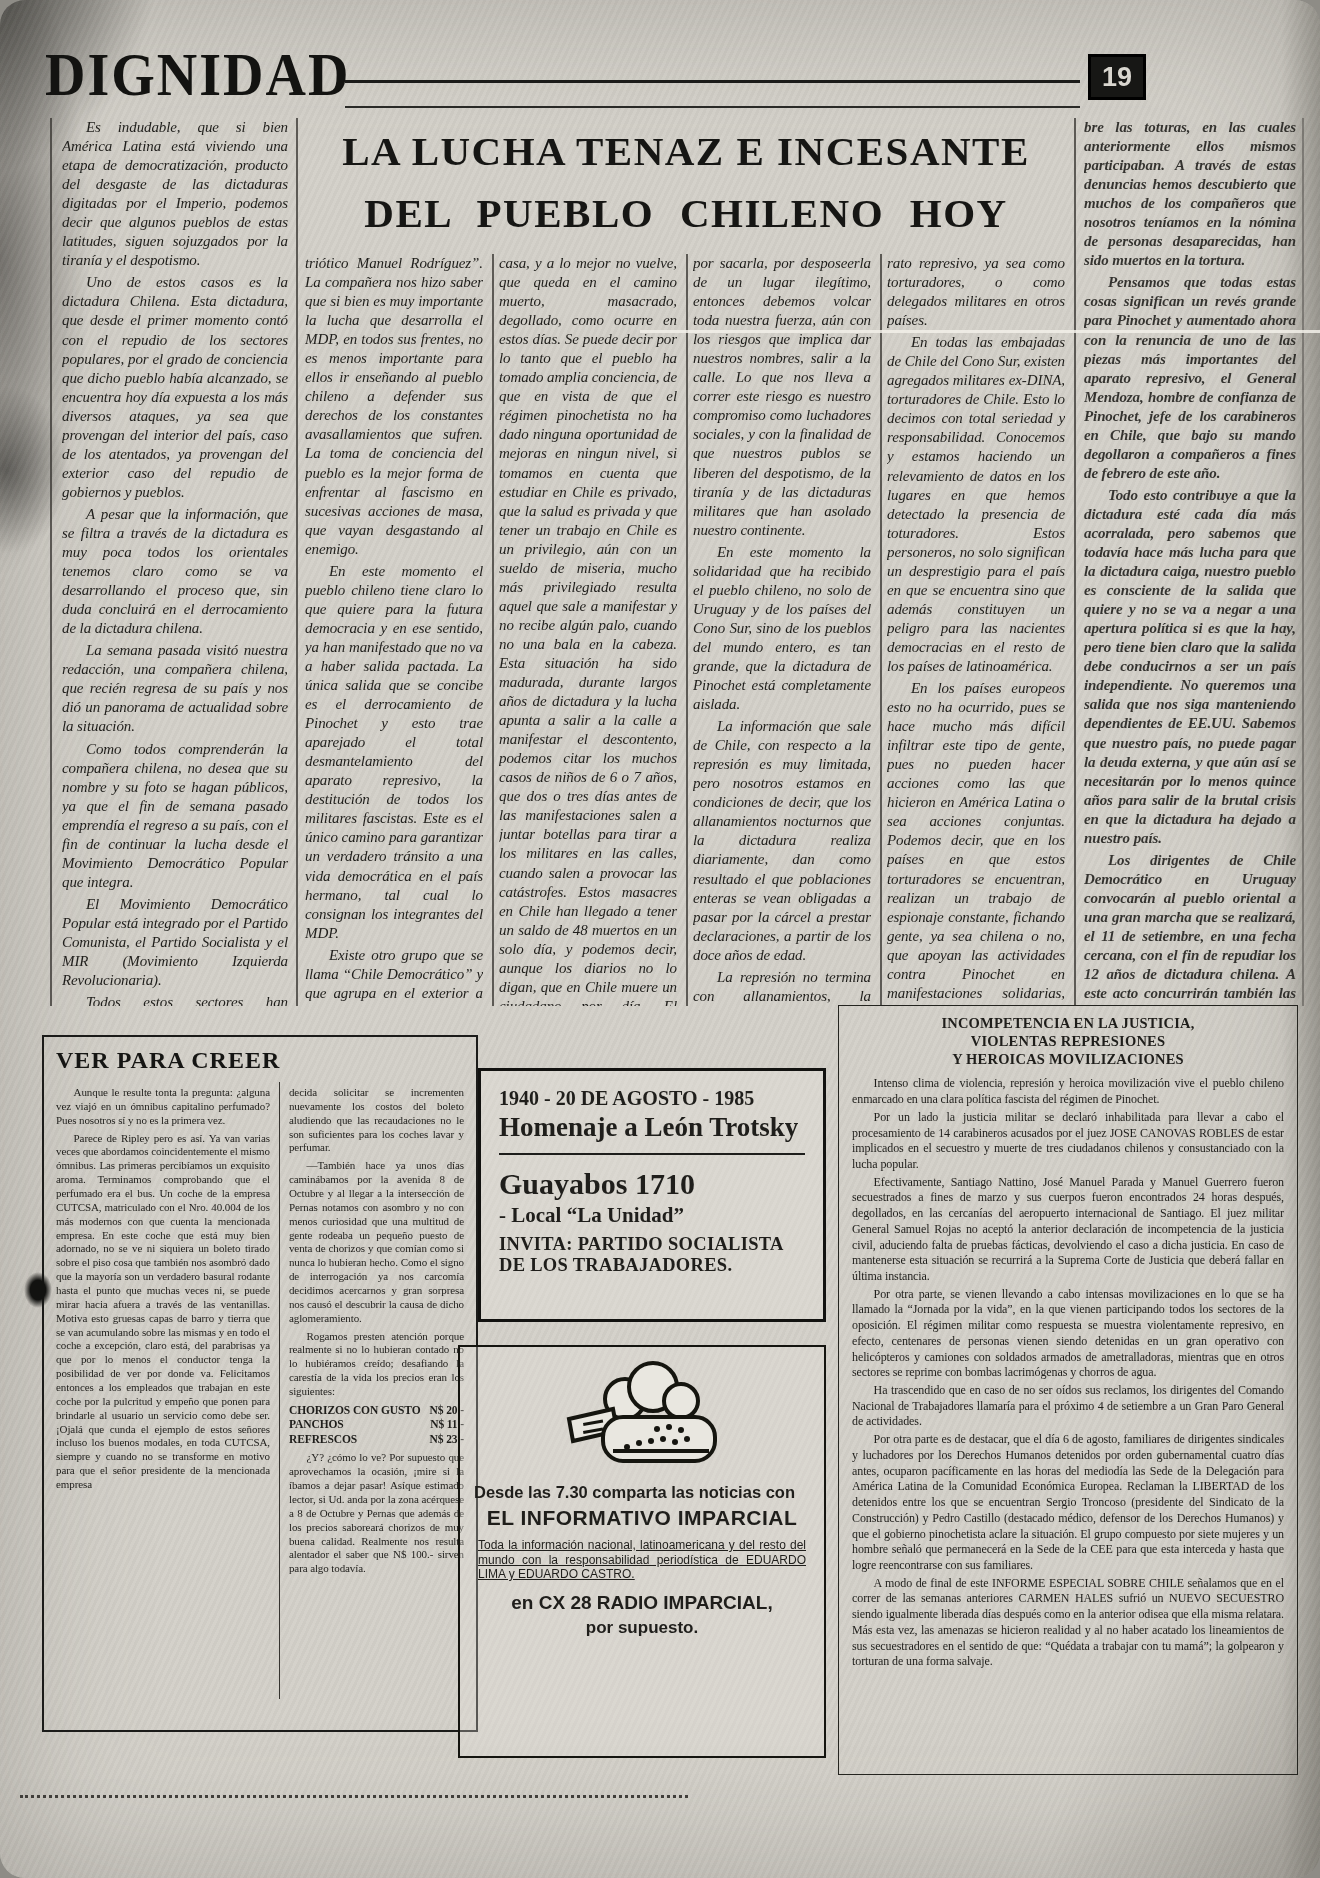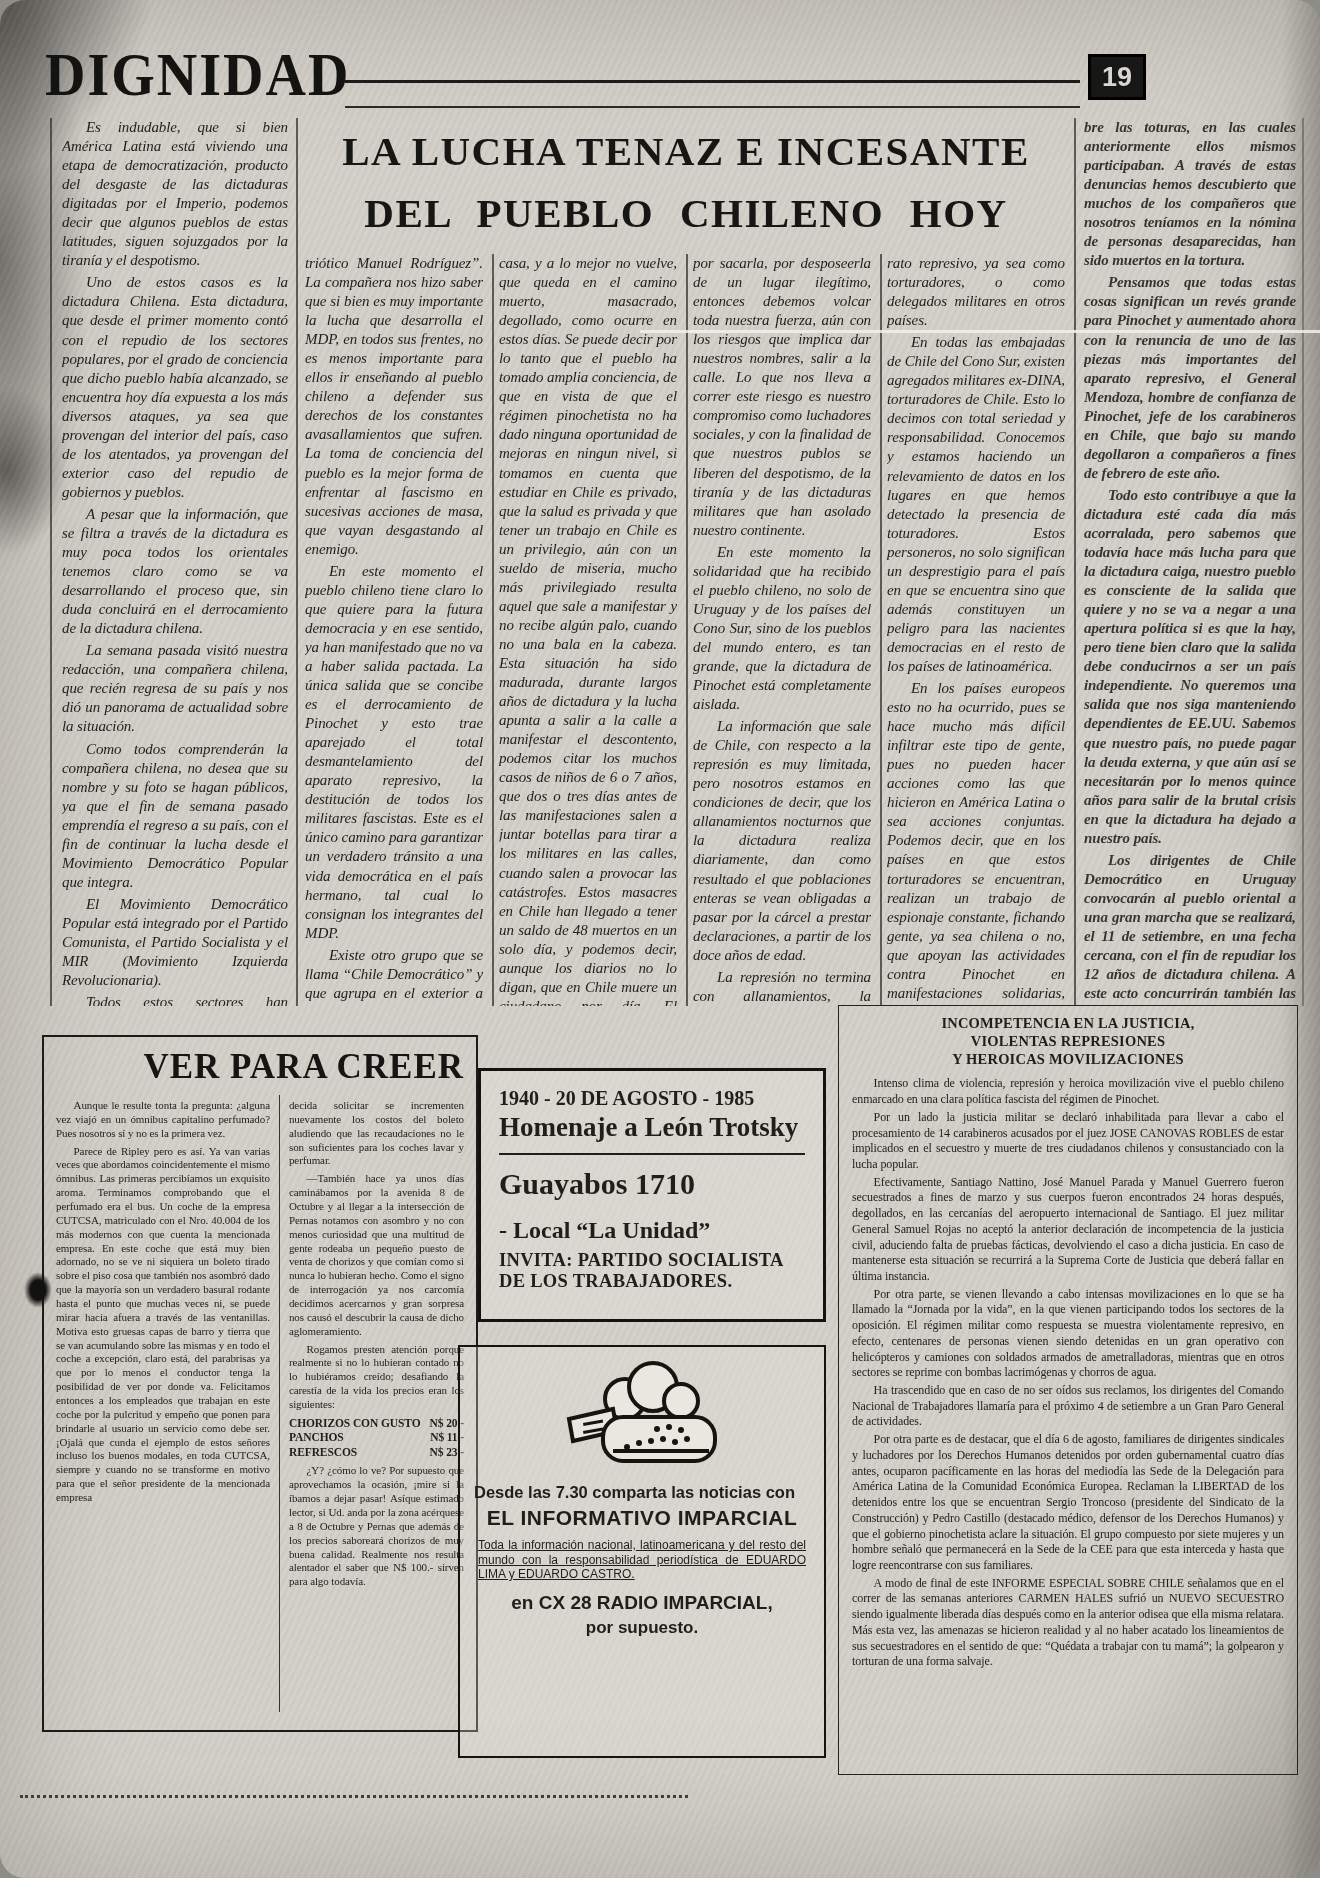--- a/index.html
+++ b/index.html
@@ -39,37 +39,37 @@
   .c1{left:62px;top:118px;width:226px;height:888px;}
   .c2{left:305px;top:254px;width:178px;height:752px;}
   .c3{left:499px;top:254px;width:178px;height:752px;}
   .c4{left:693px;top:254px;width:178px;height:752px;}
   .c5{left:887px;top:254px;width:178px;height:752px;}
   .c6{left:1084px;top:118px;width:212px;height:888px;font-weight:bold;opacity:.88;}
   .vrule{position:absolute;width:2px;background:#35332f;opacity:.75;}
   
   .ver-box{position:absolute;left:42px;top:1035px;width:436px;height:697px;border:2.5px solid #1b1b19;
     box-sizing:border-box;padding:8px 12px 10px;}
-  .ver-title{margin:2px 0 8px;text-align:right;font-size:35px;font-weight:900;letter-spacing:1px;color:#151513;}
+  .ver-title{margin:2px 0 8px;text-align:left;font-size:24px;font-weight:900;letter-spacing:1px;color:#151513;}
   .ver-cols{display:flex;height:calc(100% - 58px);overflow:hidden;}
   .ver-col{text-align:justify;font-size:11px;line-height:1.26;letter-spacing:-.1px;overflow:hidden;}
   .ver-col p{margin:4px 0 3px;text-indent:1.6em;}
   .ver-a{width:55%;padding-right:9px;}
   .ver-b{width:45%;padding-left:9px;border-left:1.5px solid #35332f;}
   .price-rows{font-weight:bold;font-size:11.5px;margin:4px 0 5px;}
   .price-row{display:flex;justify-content:space-between;}
   .price-row .it{flex:1;}
   
   .trotsky-box{position:absolute;left:478px;top:1068px;width:348px;height:254px;border:3px solid #121210;
     box-sizing:border-box;padding:16px 18px;background:rgba(232,230,223,.35);}
   .t-dates{font-size:20px;font-weight:bold;margin:0;}
   .t-title{font-size:27px;font-weight:900;margin:2px 0 10px;}
   .t-hr{border:none;border-top:2px solid #1d1d1b;margin:0 0 12px;}
   .t-address{font-size:30px;font-weight:900;margin:0;}
-  .t-venue{font-size:24px;font-weight:900;margin:16px 0 6px;}
+  .t-venue{font-size:21px;font-weight:900;margin:2px 0 6px;}
   .t-invita{font-size:18.5px;font-weight:900;margin:0;letter-spacing:.3px;}
   
   .radio-box{position:absolute;left:458px;top:1345px;width:368px;height:413px;border:2.5px solid #14140f;
     box-sizing:border-box;padding:8px 14px;font-family:"Liberation Sans","DejaVu Sans",sans-serif;
     background:rgba(232,230,223,.3);}
   .radio-art{display:block;margin:2px auto 4px;}
   .r-intro{font-size:16.5px;font-weight:bold;margin:0;}
   .r-program{font-size:21px;font-weight:900;text-align:center;letter-spacing:.5px;margin:4px 0 8px;}
   .r-body{font-size:12px;line-height:1.22;text-align:justify;margin:0 4px 10px;text-decoration:underline;}
   .r-station{font-size:19px;font-weight:900;text-align:center;margin:0;}

